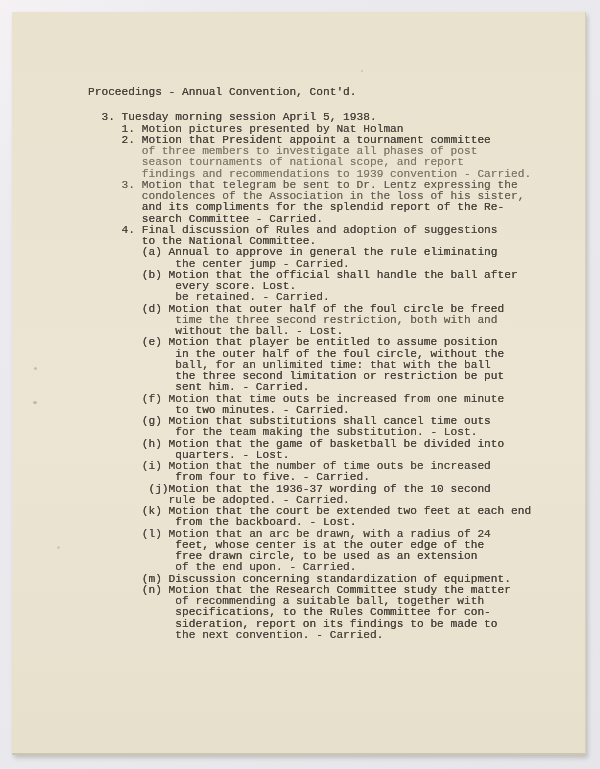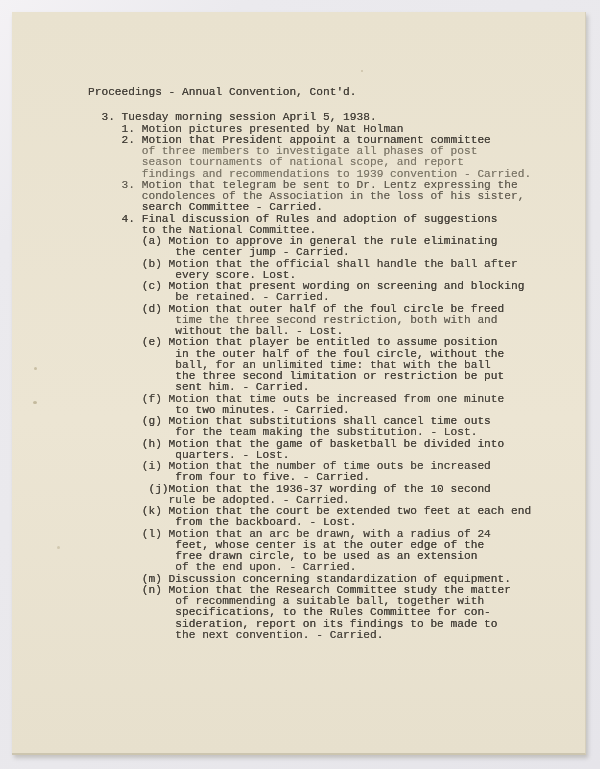--- a/index.html
+++ b/index.html
@@ -77,28 +77,28 @@
     <div class="line doc-title">Proceedings - Annual Convention, Cont'd.</div>
     <div class="doc-body">
         <div class="line">  3. Tuesday morning session April 5, 1938.</div>
         <div class="line">     1. Motion pictures presented by Nat Holman</div>
         <div class="line">     2. Motion that President appoint a tournament committee</div>
         <div class="line">        of three members to investigate all phases of post</div>
         <div class="line">        season tournaments of national scope, and report</div>
         <div class="line">        findings and recommendations to 1939 convention - Carried.</div>
         <div class="line">     3. Motion that telegram be sent to Dr. Lentz expressing the</div>
         <div class="line">        condolences of the Association in the loss of his sister,</div>
+        <div class="line">        and its compliments for the splendid report of the Re-</div>
         <div class="line">        search Committee - Carried.</div>
         <div class="line">     4. Final discussion of Rules and adoption of suggestions</div>
         <div class="line">        to the National Committee.</div>
-        <div class="line">        (a) Motion to approve in general the rule eliminating</div>
+        <div class="line">        (a) Annual to approve in general the rule eliminating</div>
         <div class="line">             the center jump - Carried.</div>
         <div class="line">        (b) Motion that the official shall handle the ball after</div>
         <div class="line">             every score. Lost.</div>
-        <div class="line">        (c) Motion that present wording on screening and blocking</div>
         <div class="line">             be retained. - Carried.</div>
         <div class="line">        (d) Motion that outer half of the foul circle be freed</div>
         <div class="line">             time the three second restriction, both with and</div>
         <div class="line">             without the ball. - Lost.</div>
         <div class="line">        (e) Motion that player be entitled to assume position</div>
         <div class="line">             in the outer half of the foul circle, without the</div>
         <div class="line">             ball, for an unlimited time: that with the ball</div>
         <div class="line">             the three second limitation or restriction be put</div>
         <div class="line">             sent him. - Carried.</div>
         <div class="line">        (f) Motion that time outs be increased from one minute</div>

